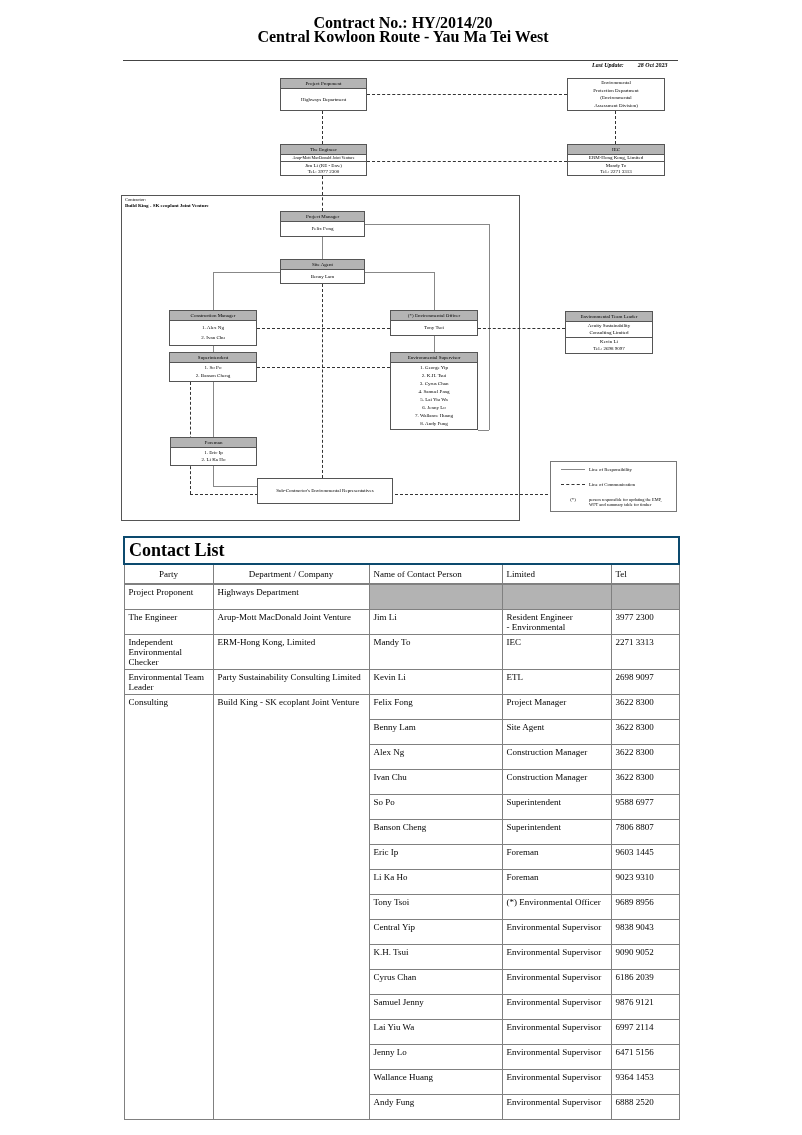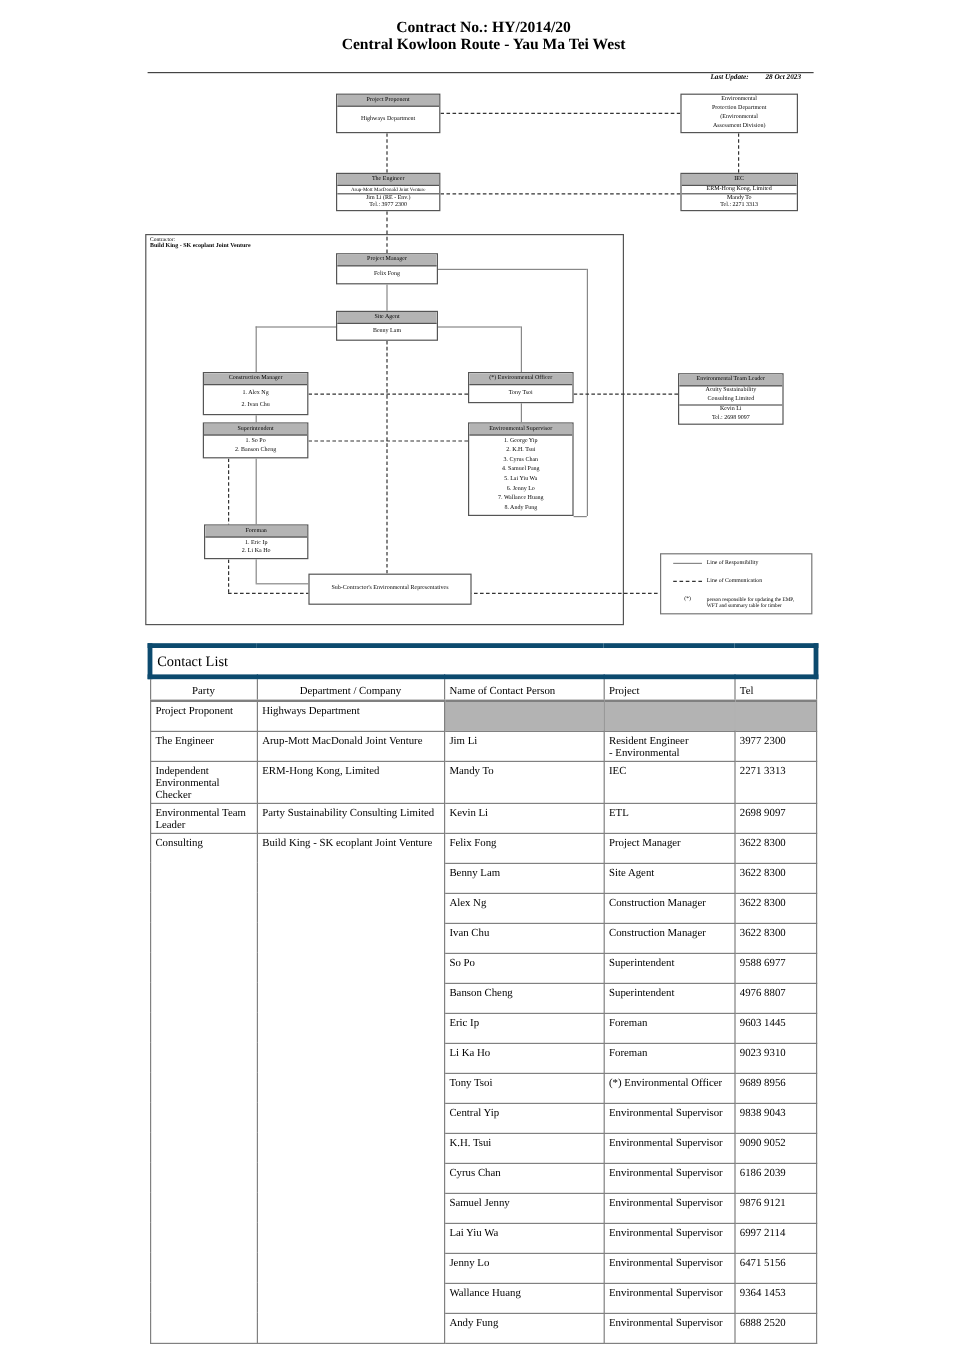--- a/index.html
+++ b/index.html
@@ -3,21 +3,21 @@
 <meta charset="utf-8">
 <style>
   * { box-sizing: border-box; margin: 0; padding: 0; }
   html,body { background:#e8e8e8; }
   .page {
     position: relative; width: 802px; height: 1135px; background: #fff;
     font-family: "Liberation Serif", serif; color: #000; margin: 0 auto; overflow: hidden;
   }
   
   .doc-title { position:absolute; left:123px; top:16px; width:560px; text-align:center;
-               font-weight:bold; font-size:13px; line-height:13.5px; }
+               font-weight:bold; font-size:16px; line-height:13.5px; }
   .title-rule { position:absolute; left:123px; top:60px; width:555px; border-top:1px solid #444; }
   .last-update { position:absolute; left:592px; top:62px; font-size:6px; font-style:italic;
                  font-weight:bold; display:flex; gap:14px; }
   
   .contractor-rect { position:absolute; left:121px; top:195px; width:399px; height:326px;
                      border:1px solid #555; z-index:0; }
   .contractor-label { position:absolute; left:125px; top:197px; z-index:2; text-align:left; }
   .contractor-label .cl1 { font-size:4.6px; line-height:6px; }
   .contractor-label .cl2 { font-size:5px; font-weight:bold; line-height:6px; }
   .ln { position:absolute; z-index:1; }
@@ -55,22 +55,22 @@
   .lsample.solid  { border-top:1px solid #888; }
   .lsample.dashedS { border-top:1.5px dashed #333; }
   .lrow.note { align-items:flex-start; }
   .lrow.note .ast { width:24px; text-align:center; flex:0 0 auto; }
   .lrow.note .ntext { width:82px; font-size:4.4px; text-align:left; }
   
   table.contact { position:absolute; left:123px; top:536px; width:555px;
                   border-collapse:collapse; font-size:9px; table-layout:fixed; }
   .contact td { border:1px solid #808080; padding:2px 4px; vertical-align:top;
                 text-align:left; overflow:hidden; }
-  .contact td.title-cell { font-size:12px; font-weight:normal; height:26px;
-                           vertical-align:middle; border:4px solid #0c4a6e; padding-left:4px; }
+  .contact td.title-cell { font-size:18px; font-weight:bold; height:26px;
+                           vertical-align:middle; border:2px solid #0c4a6e; padding-left:4px; }
   .contact tr.head td { height:20px; vertical-align:middle; border-bottom:2px solid #808080; }
   .contact tr.head td.c { text-align:center; }
   .contact tbody td { height:25px; }
   .contact td.gray { background:#b3b3b3; }
 </style>
 </head>
 <body>
 
 <div class="page">
 
@@ -243,21 +243,21 @@
         <col style="width:68px">
     </colgroup>
     <thead>
       <tr>
         <td colspan="5" class="title-cell">Contact List</td>
       </tr>
       <tr class="head" id="contact-head">
           <td class="c">Party</td>
           <td class="c">Department / Company</td>
           <td>Name of Contact Person</td>
-          <td>Project</td>
+          <td>Limited</td>
           <td>Tel</td>
         </tr>
     </thead>
     <tbody id="contact-body">
         <tr>
           <td rowspan="1">Project Proponent</td>
           <td rowspan="1">Highways Department</td>
           <td class="gray"></td>
           <td class="gray"></td>
           <td class="gray"></td>
@@ -309,21 +309,21 @@
           <td>3622 8300</td>
         </tr>
         <tr>
           <td>So Po</td>
           <td>Superintendent</td>
           <td>9588 6977</td>
         </tr>
         <tr>
           <td>Banson Cheng</td>
           <td>Superintendent</td>
-          <td>4976 8807</td>
+          <td>7806 8807</td>
         </tr>
         <tr>
           <td>Eric Ip</td>
           <td>Foreman</td>
           <td>9603 1445</td>
         </tr>
         <tr>
           <td>Li Ka Ho</td>
           <td>Foreman</td>
           <td>9023 9310</td>

